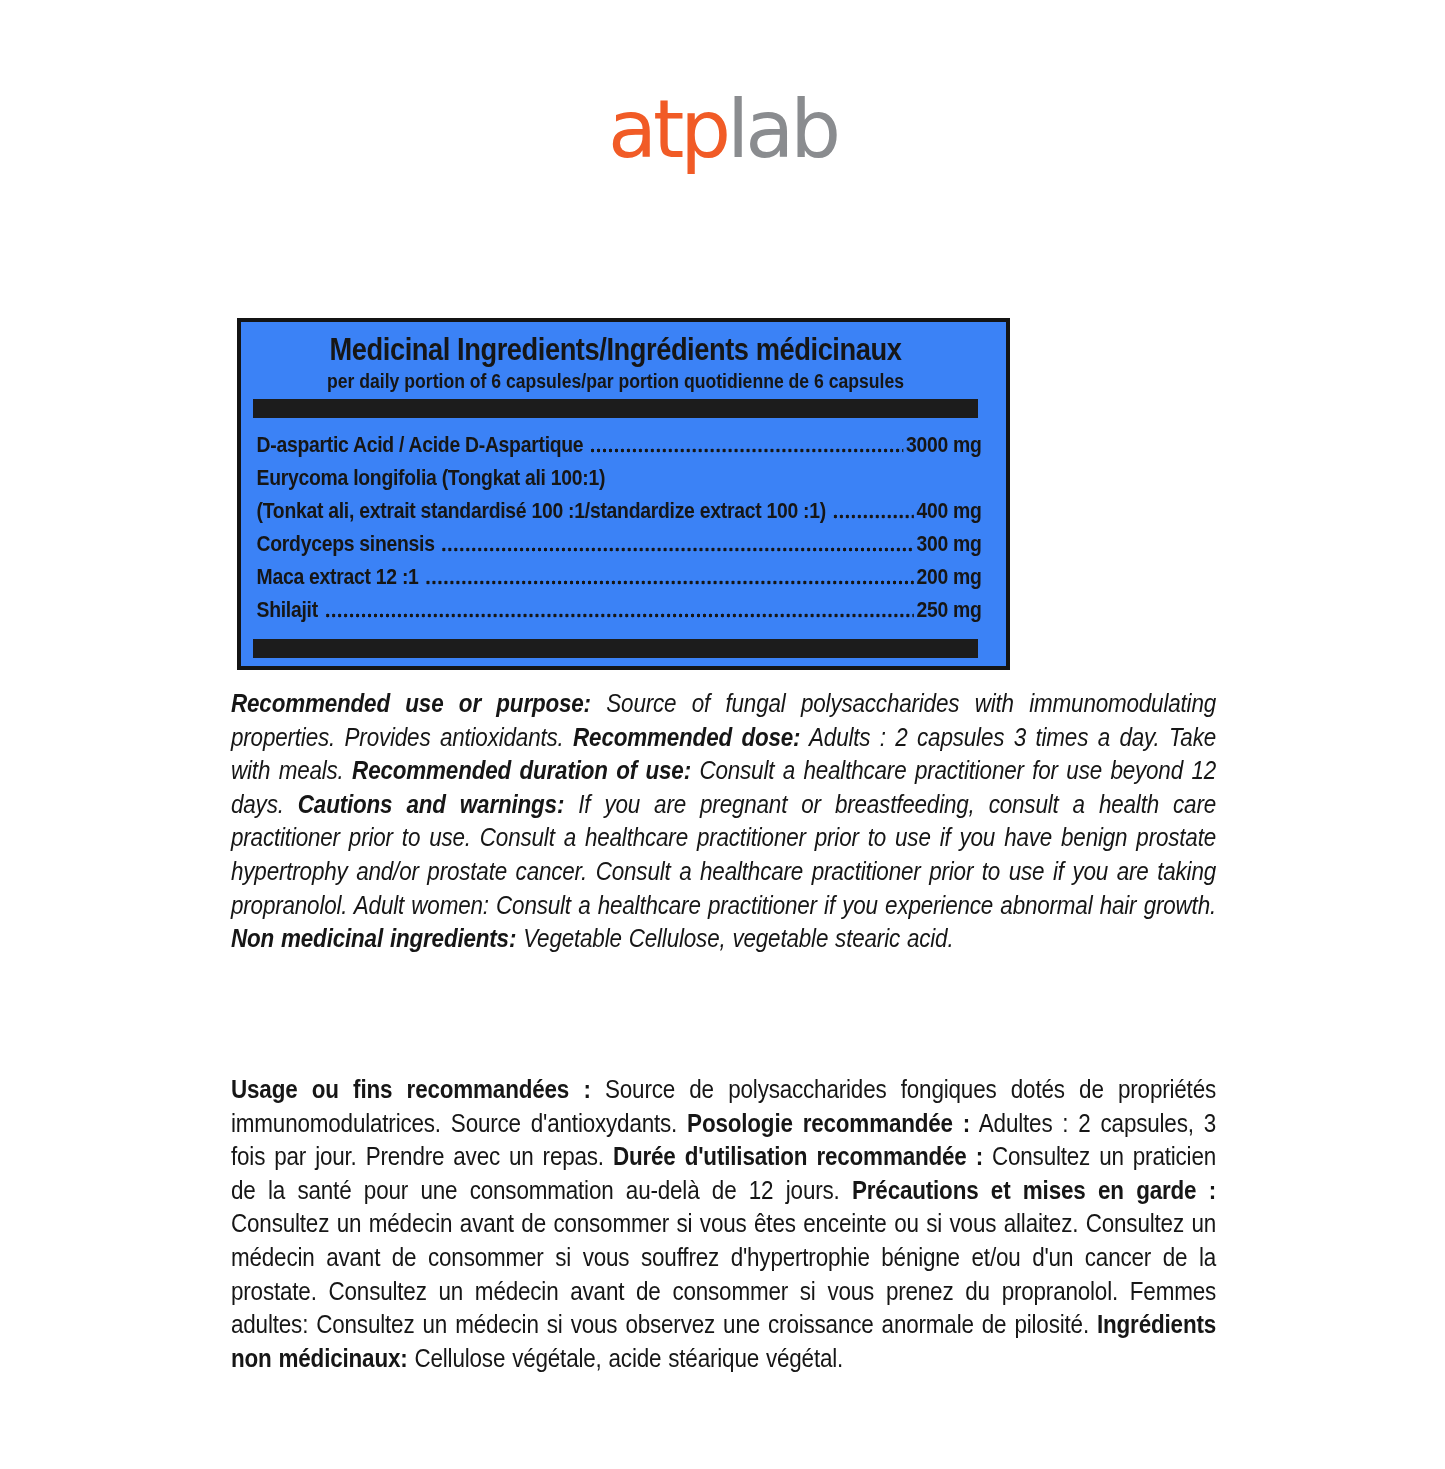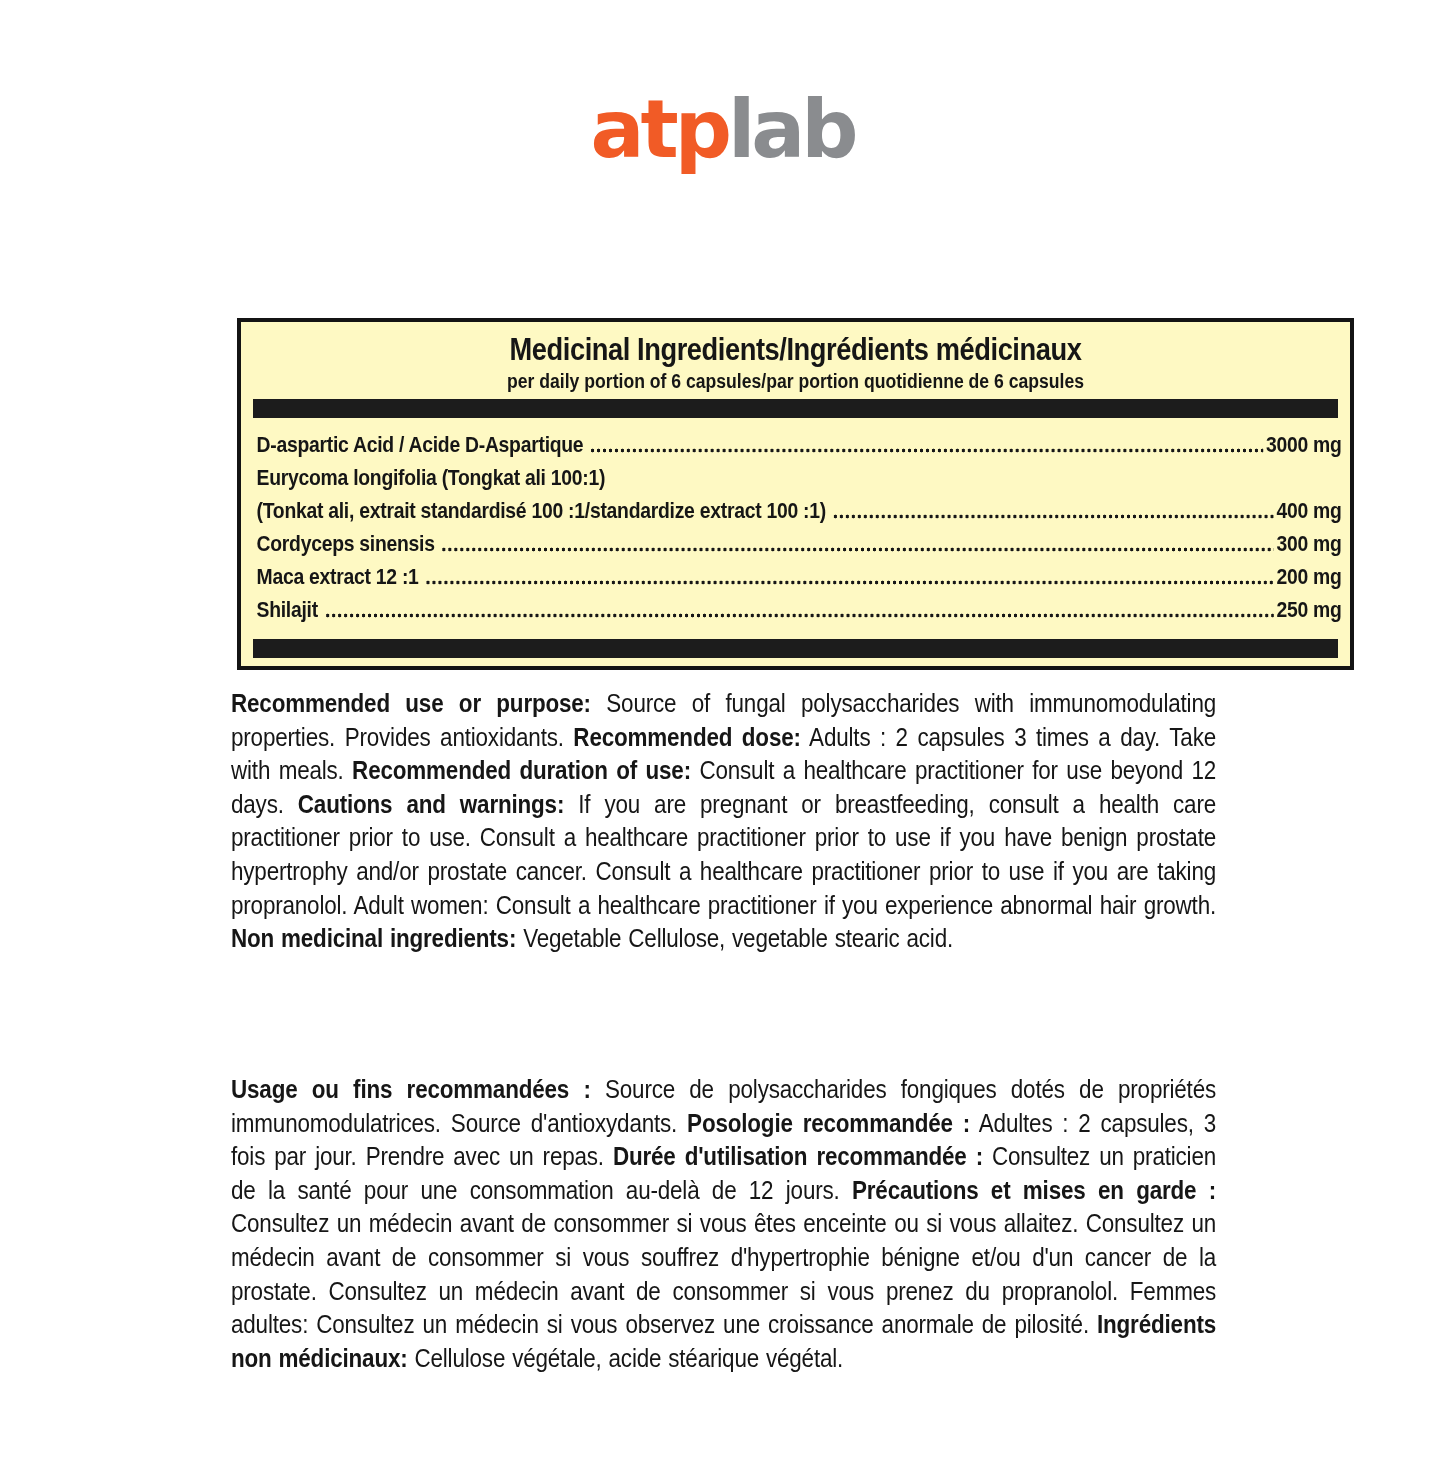--- a/index.html
+++ b/index.html
@@ -18,45 +18,45 @@
   }
 
   
   .logo {
     position: absolute;
     top: 88px;
     left: 0;
     width: 100%;
     text-align: center;
     font-family: "DejaVu Sans", sans-serif;
-    font-weight: 700;
+    font-weight: 400;
     font-size: 80px;
     line-height: 1.05;
     letter-spacing: -4px;
   }
   .logo .atp { color: var(--logo-orange, #F15B26); }
   .logo .lab { color: var(--logo-gray, #8A8C8F); }
 
   
   .squeeze {
     width: 113.64%;
     transform: scaleX(0.88);
     transform-origin: 0 0;
   }
 
   
   .panel {
     position: absolute;
     left: 237px;
     top: 318px;
-    width: 1117px;
+    width: 773px;
     box-sizing: border-box;
     border: 4px solid #141414;
-    background: #fef9c3;
-    padding: 6px 12px 8px 12px;
+    background: #3b82f6;
+    padding: 6px 28px 8px 12px;
   }
   .panel-title {
     font-size: 31px;
     font-weight: 700;
     text-align: center;
     line-height: 39px;
     letter-spacing: -0.5px;
     margin-top: 2px;
   }
   .panel-sub {
@@ -93,21 +93,21 @@
     background-repeat: repeat-x;
   }
   .amount { white-space: nowrap; }
 
   
   .para-box {
     position: absolute;
     left: 231px;
     width: 985px;
   }
-  .para-box.en { top: 687px; }
+  .para-box.en { top: 687px; font-style: italic; }
   .para-box.fr { top: 1073px; }
   .para {
     font-size: 25.5px;
     line-height: 33.6px;
     text-align: justify;
     letter-spacing: -0.2px;
     word-spacing: 1px;
   }
   .bseg { font-weight: 700; }
 </style>

